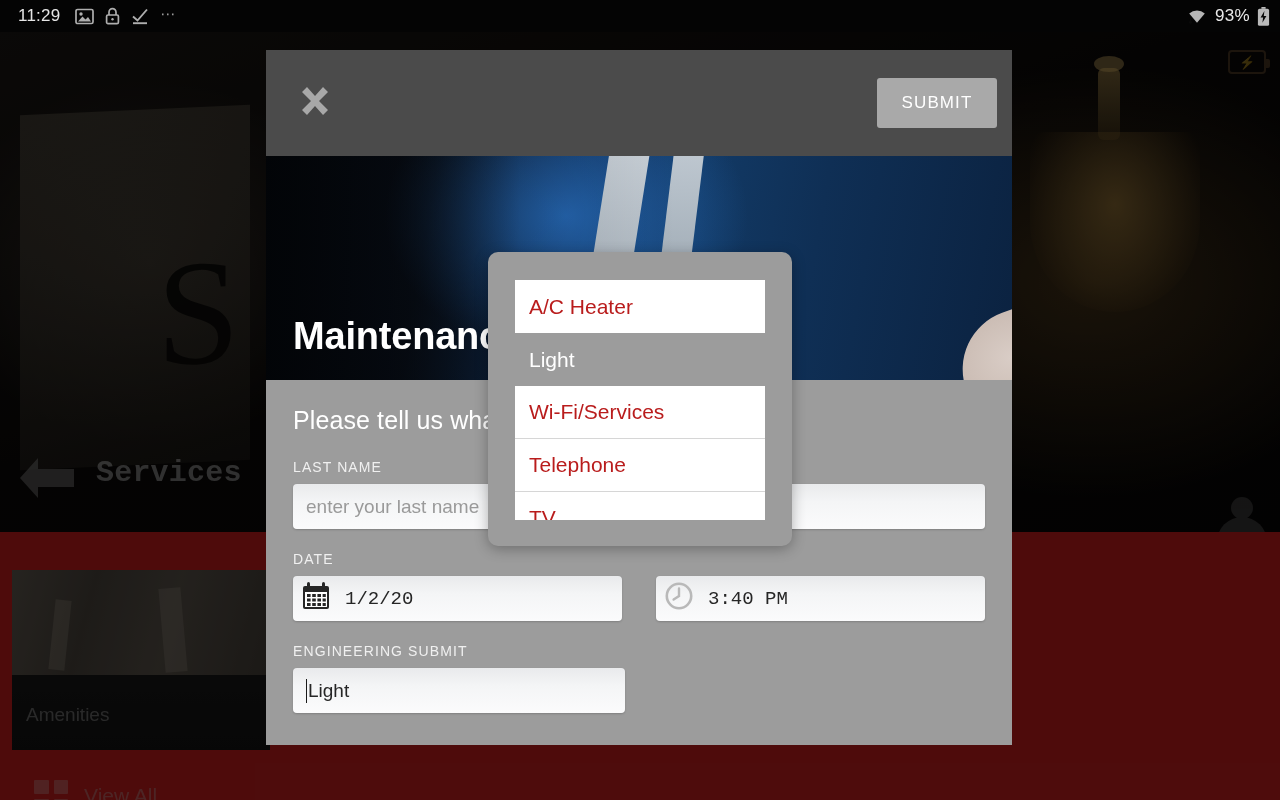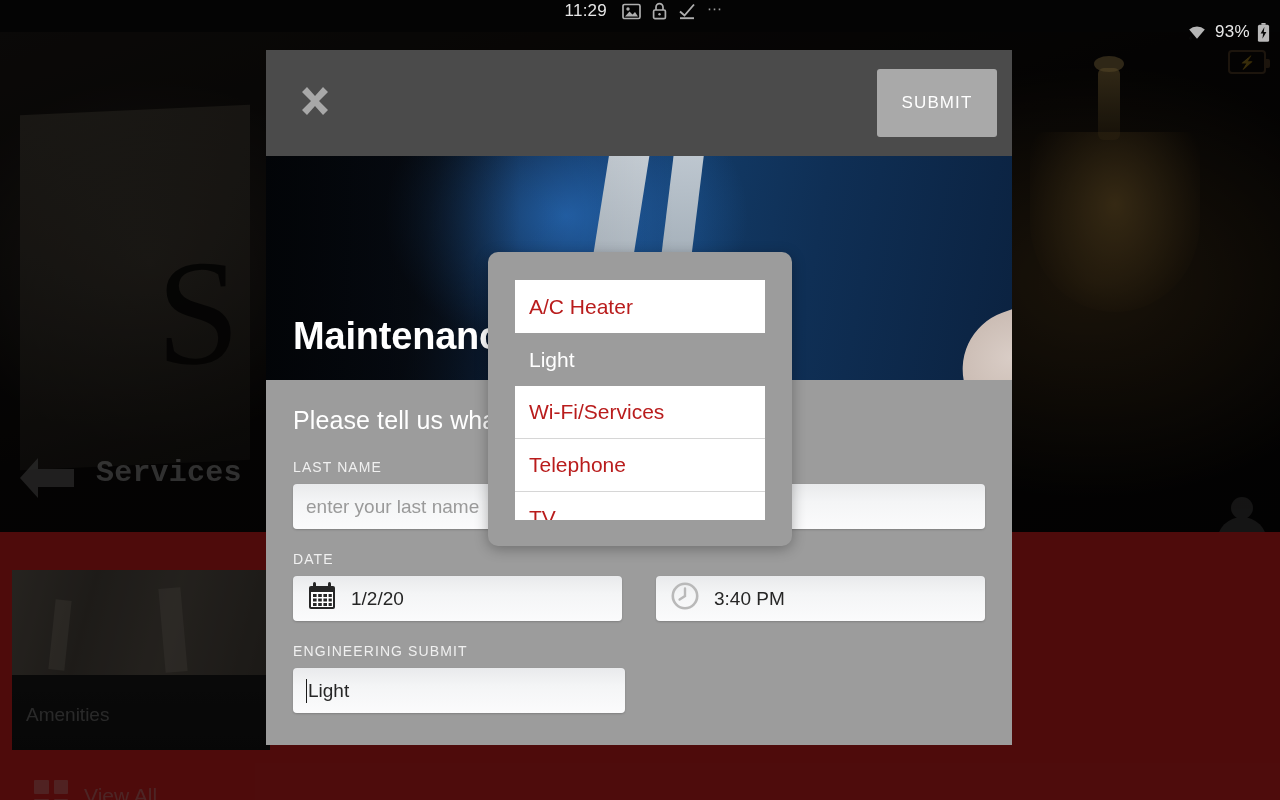--- a/index.html
+++ b/index.html
@@ -8,21 +8,21 @@
     background:#000;
     font-family:"Liberation Sans", sans-serif;
     -webkit-font-smoothing:antialiased;
   }
 
   
   .statusbar {
     position:absolute; left:0; top:0; width:1280px; height:32px;
     background:#040404; color:#d8d8d8;
     display:flex; align-items:center; padding:0 10px 0 18px;
-    font-size:17px; z-index:60;flex-direction:column;
+    font-size:17px; z-index:60;
   }
   .sb-left { display:flex; align-items:center; gap:11px; }
   .sb-right { margin-left:auto; display:flex; align-items:center; gap:7px; }
   .sb-clock { font-size:17px; letter-spacing:.2px; color:#e6e6e6; margin-right:4px;}
   .sb-ico { display:inline-flex; align-items:center; justify-content:center; opacity:.82; }
   .sb-pct { font-size:17px; color:#e9e9e9; letter-spacing:.3px; }
   .sb-dots { letter-spacing:1.5px; font-size:15px; color:#9a9a9a; padding-bottom:4px;}
 
   
   .bg-app { position:absolute; left:0; top:32px; width:1280px; height:768px; background:#323232; overflow:hidden; }
@@ -131,21 +131,21 @@
   }
   .modal-header {
     position:absolute; left:0; top:0; width:746px; height:106px;
     background:#4b4b4b; display:flex; align-items:center; padding:0 15px 0 26px;
   }
   .close-x {
     width:46px; height:46px; display:flex; align-items:center; justify-content:center;
     cursor:pointer;
   }
   .submit-btn {
-    margin-left:auto; width:120px; height:68px; background:#a9a9a9;
+    margin-left:auto; width:120px; height:50px; background:#a9a9a9;
     border:none; border-radius:3px; color:#fff; font-size:17px;
     letter-spacing:1.1px; font-family:"Liberation Sans", sans-serif; cursor:pointer;
   }
 
   
   .modal-banner {
     position:absolute; left:0; top:106px; width:746px; height:224px;
     overflow:hidden;
     background:
       radial-gradient(ellipse 260px 200px at 300px 60px, rgba(40,110,190,.85), rgba(0,0,0,0) 70%),
@@ -195,21 +195,21 @@
   .input-box {
     height:45px; width:100%;
     background:linear-gradient(180deg,#e9eaec 0%,#f4f5f6 40%,#fbfbfc 100%);
     border:none; border-radius:4px;
     box-shadow:0 1px 2px rgba(0,0,0,.18);
     display:flex; align-items:center; padding:0 13px;
     font-size:19px; color:#262626;
     font-family:"Liberation Sans", sans-serif;
   }
   .input-box.ph { color:#9a9a9a; }
-  .input-icon-box { padding-left:14px; gap:14px; }
+  .input-icon-box { padding-left:8px; gap:14px;font-family:Liberation Mono, monospace; }
   .ib-text { flex:1; }
   .caret {
     display:inline-block; width:1px; height:24px; background:#1a1a1a;
     margin-right:1px; vertical-align:middle;
   }
   .mt-22 { margin-top:22px; }
   .w-332 { width:332px; }
 
   
   .dropdown {

